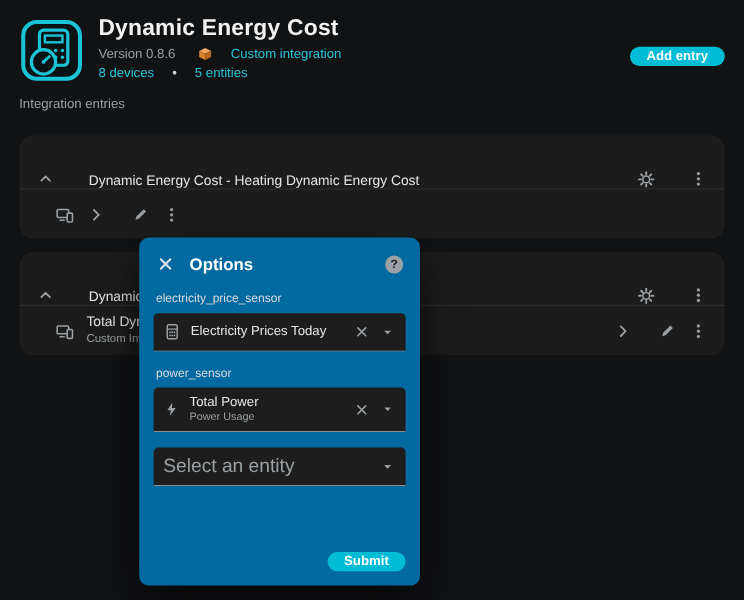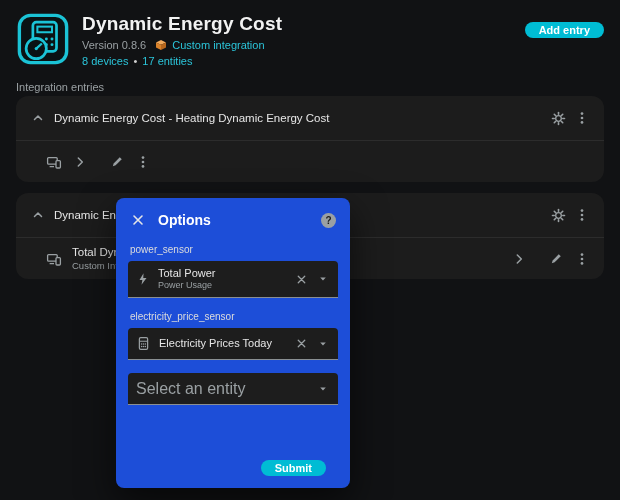--- a/index.html
+++ b/index.html
@@ -6,73 +6,73 @@
   html,body{margin:0;padding:0}
   body{
     width:620px;height:500px;overflow:hidden;
     background:#111214;
     font-family:"Liberation Sans", sans-serif;
     color:#e3e3e3;
   }
   .page{position:relative;width:620px;height:500px;padding:12px 16px}
 
   
-  .header{display:flex;align-items:flex-start}
+  .header{display:flex;align-items:center}
   .logo{width:54px;height:54px;margin-right:12px;flex:none}
   .header-text{flex:1;min-width:0}
   .title{margin:1px 0 4px;font-size:19px;font-weight:bold;color:#f2f2f2;letter-spacing:.2px}
-  .meta-line{display:flex;align-items:center;gap:5px;font-size:11px;color:#9aa0a3;margin-bottom:4px}
+  .meta-line{display:flex;align-items:center;gap:15px;font-size:11px;color:#9aa0a3;margin-bottom:4px}
   .link{color:#2bc4d9;text-decoration:none;cursor:pointer}
   .bullet{color:#cfcfcf}
   .pkg{display:inline-flex;margin-left:4px}
   .btn-accent{
     border:none;border-radius:13px;background:#00bcd4;color:#ffffff;
     font-size:11px;font-weight:bold;padding:2px 14px;cursor:pointer;
     font-family:inherit;flex:none;
   }
   .add-entry{margin-top:10px}
 
   
-  .section-label{font-size:11px;color:#9aa0a3;margin:10px 0 3px}
+  .section-label{font-size:11px;color:#9aa0a3;margin:10px 0 20px}
   .card{background:#1c1c1c;border-radius:12px;margin-bottom:11px;overflow:hidden}
-  .card-header{display:flex;align-items:center;height:44px;padding:0 14px;gap:8px;cursor:pointer}
+  .card-header{display:flex;align-items:flex-end;height:44px;padding:0 14px;gap:28px;cursor:pointer}
   .card-title{flex:1;font-size:11.5px;color:#e6e6e6;white-space:nowrap;overflow:hidden}
   .icon{color:#9aa0a3;display:inline-flex;align-items:center;justify-content:center;flex:none}
   .clickable{cursor:pointer}
   .device-row{display:flex;align-items:center;height:42px;padding:0 14px 0 30px;gap:10px;border-top:1px solid rgba(255,255,255,.07);cursor:pointer}
   .device-text{flex:1;min-width:0;line-height:1.3}
   .device-name{font-size:11.5px;color:#e6e6e6;white-space:nowrap;overflow:hidden}
   .device-sub{font-size:9.5px;color:#9aa0a3;white-space:nowrap;overflow:hidden}
   .edit-gap{margin-left:12px}
 
   
   .dialog{
     position:absolute;left:116px;top:198px;width:234px;height:290px;
-    background:#1d4ed8;border-radius:8px;padding:12px;z-index:5;
+    background:#0369a1;border-radius:8px;padding:12px;z-index:5;
     box-shadow:0 14px 36px rgba(0,0,0,.6);
   }
   .dialog-header{display:flex;align-items:center;gap:12px;margin:2px 2px 16px}
   .dialog-title{flex:1;font-size:14px;font-weight:bold;color:#ffffff}
   .help-circle{
     width:15px;height:15px;border-radius:50%;background:#9aa0a3;color:#1c1c1c;
     font-size:10px;font-weight:bold;display:flex;align-items:center;justify-content:center;cursor:pointer;flex:none;
   }
   .field-group{margin-bottom:13px}
   .field-label{font-size:10px;color:#dcdcdc;margin:0 2px 6px}
   .select-field{
     display:flex;align-items:center;gap:8px;background:#1d1d1d;
     border-bottom:1px solid #8a8f92;border-radius:4px 4px 0 0;
     padding:0 8px;min-height:32px;cursor:pointer;
   }
   .select-field.tall{min-height:37px}
   .sel-text{flex:1;min-width:0;line-height:1.25}
   .sel-value{font-size:11px;color:#e6e6e6;white-space:nowrap;overflow:hidden}
   .sel-sub{font-size:9px;color:#9aa0a3}
   .sel-placeholder{font-size:16px;color:#9aa0a3}
-  .submit{position:absolute;right:24px;bottom:12px}
+  .submit{position:absolute;right:12px;bottom:12px}
 </style>
 </head>
 <body>
 
 <svg width="0" height="0" style="position:absolute" aria-hidden="true">
   <defs>
     <g id="i-chevron-up">
         <polyline points="4.5,9.5 8,6 11.5,9.5" fill="none" stroke="currentColor" stroke-width="1.5" stroke-linecap="round" stroke-linejoin="round"></polyline>
       </g>
     <g id="i-chevron-right">
@@ -158,21 +158,21 @@
         <span class="icon pkg">
           <svg width="12" height="12" viewBox="0 0 12 12">
               <use href="#i-package"></use>
             </svg>
         </span>
         <a class="link">Custom integration</a>
       </div>
       <div class="meta-line">
         <a class="link">8 devices</a>
         <span class="bullet">•</span>
-        <a class="link">17 entities</a>
+        <a class="link">5 entities</a>
       </div>
     </div>
     <button class="btn-accent add-entry">Add entry</button>
   </div>
 
   <div class="section-label">Integration entries</div>
 
   <div class="card">
     <div class="card-header">
       <span class="icon clickable">
@@ -265,20 +265,44 @@
 
   <div class="dialog">
     <div class="dialog-header">
       <span class="icon clickable" style="color:#e6e6e6">
         <svg width="16" height="16" viewBox="0 0 16 16">
             <use href="#i-close"></use>
           </svg>
       </span>
       <span class="dialog-title">Options</span>
       <span class="help-circle">?</span>
+    </div>
+
+    <div class="field-group">
+      <div class="field-label">electricity_price_sensor</div>
+      <div class="select-field">
+        <span class="icon">
+          <svg width="15" height="15" viewBox="0 0 16 16">
+              <use href="#i-calc"></use>
+            </svg>
+        </span>
+        <div class="sel-text">
+          <div class="sel-value">Electricity Prices Today</div>
+        </div>
+        <span class="icon clickable">
+          <svg width="13" height="13" viewBox="0 0 16 16">
+              <use href="#i-close"></use>
+            </svg>
+        </span>
+        <span class="icon clickable">
+          <svg width="14" height="14" viewBox="0 0 16 16">
+              <use href="#i-caret-down"></use>
+            </svg>
+        </span>
+      </div>
     </div>
 
     <div class="field-group">
       <div class="field-label">power_sensor</div>
       <div class="select-field tall">
         <span class="icon">
           <svg width="14" height="14" viewBox="0 0 16 16">
               <use href="#i-flash"></use>
             </svg>
         </span>
@@ -293,44 +317,20 @@
         </span>
         <span class="icon clickable">
           <svg width="14" height="14" viewBox="0 0 16 16">
               <use href="#i-caret-down"></use>
             </svg>
         </span>
       </div>
     </div>
 
     <div class="field-group">
-      <div class="field-label">electricity_price_sensor</div>
-      <div class="select-field">
-        <span class="icon">
-          <svg width="15" height="15" viewBox="0 0 16 16">
-              <use href="#i-calc"></use>
-            </svg>
-        </span>
-        <div class="sel-text">
-          <div class="sel-value">Electricity Prices Today</div>
-        </div>
-        <span class="icon clickable">
-          <svg width="13" height="13" viewBox="0 0 16 16">
-              <use href="#i-close"></use>
-            </svg>
-        </span>
-        <span class="icon clickable">
-          <svg width="14" height="14" viewBox="0 0 16 16">
-              <use href="#i-caret-down"></use>
-            </svg>
-        </span>
-      </div>
-    </div>
-
-    <div class="field-group">
       <div class="select-field">
         <div class="sel-text">
           <div class="sel-placeholder">Select an entity</div>
         </div>
         <span class="icon clickable">
           <svg width="14" height="14" viewBox="0 0 16 16">
               <use href="#i-caret-down"></use>
             </svg>
         </span>
       </div>

